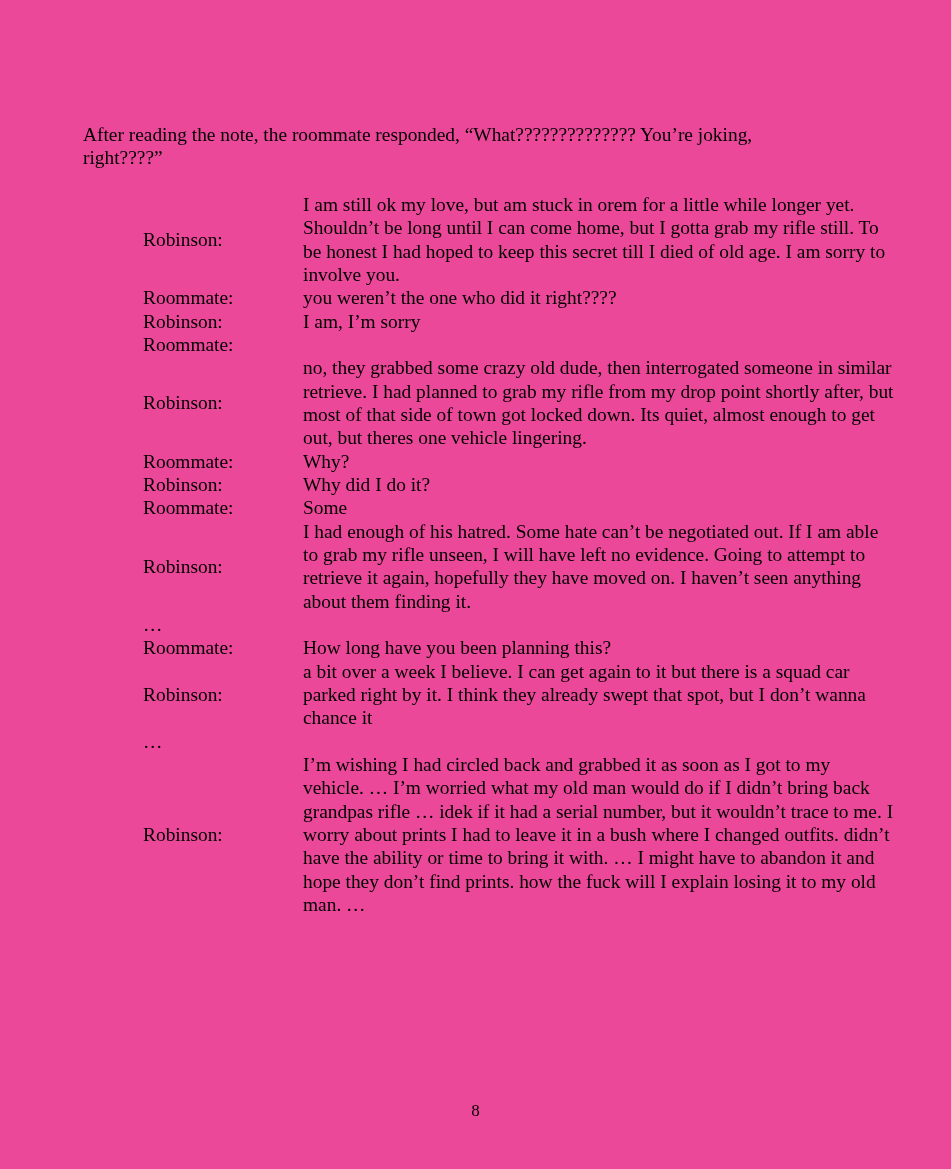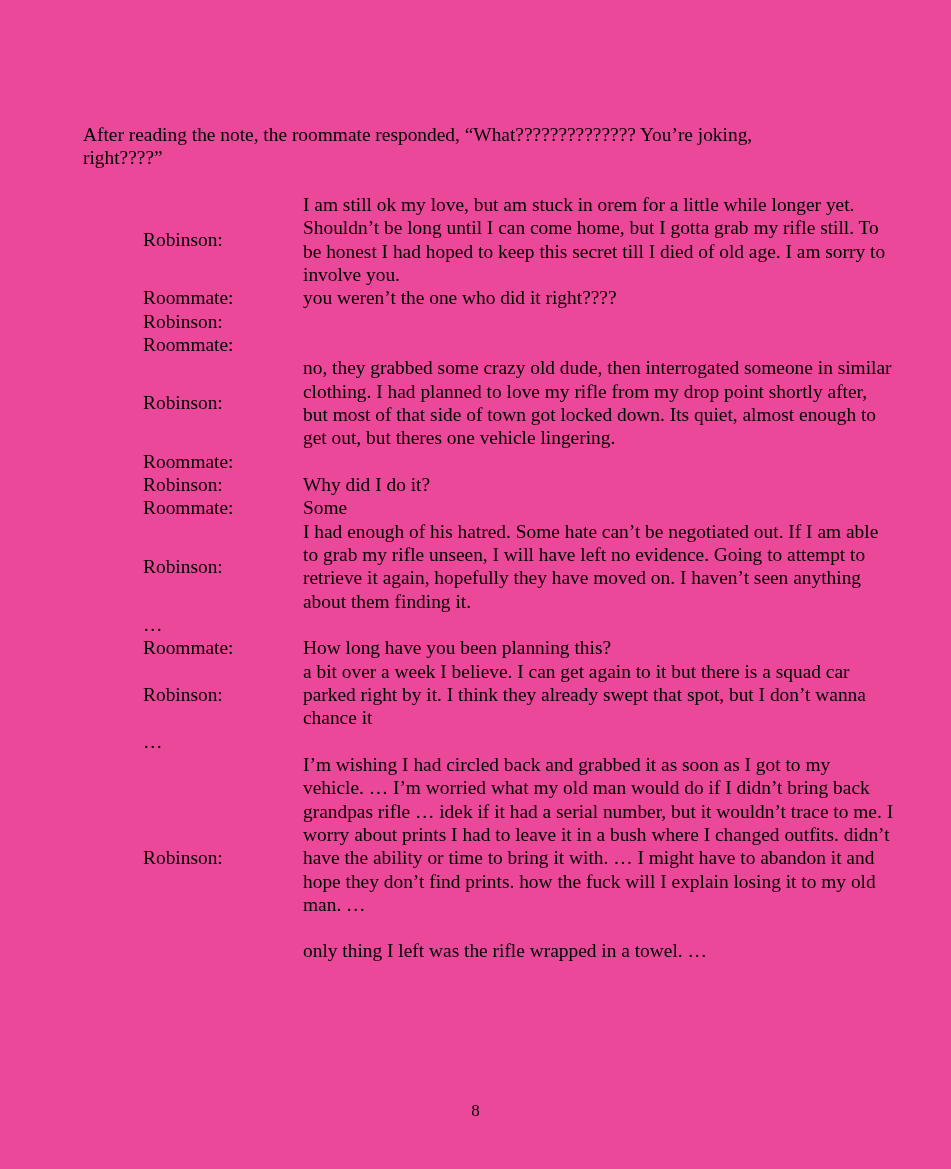--- a/index.html
+++ b/index.html
@@ -76,35 +76,41 @@
 
   <div class="transcript-row">
     <div class="speaker-cell">Roommate:</div>
     <div class="message-cell">
             <p>you weren’t the one who did it right????</p>
           </div>
   </div>
 
   <div class="transcript-row">
     <div class="speaker-cell">Robinson:</div>
+    <div class="message-cell">
+            <p>I am, I’m sorry</p>
+          </div>
   </div>
 
   <div class="transcript-row">
     <div class="speaker-cell">Roommate:</div>
   </div>
 
   <div class="transcript-row">
     <div class="speaker-cell">Robinson:</div>
     <div class="message-cell">
-            <p>no, they grabbed some crazy old dude, then interrogated someone in similar clothing. I had planned to love my rifle from my drop point shortly after, but most of that side of town got locked down. Its quiet, almost enough to get out, but theres one vehicle lingering.</p>
+            <p>no, they grabbed some crazy old dude, then interrogated someone in similar retrieve. I had planned to grab my rifle from my drop point shortly after, but most of that side of town got locked down. Its quiet, almost enough to get out, but theres one vehicle lingering.</p>
           </div>
   </div>
 
   <div class="transcript-row">
     <div class="speaker-cell">Roommate:</div>
+    <div class="message-cell">
+            <p>Why?</p>
+          </div>
   </div>
 
   <div class="transcript-row">
     <div class="speaker-cell">Robinson:</div>
     <div class="message-cell">
             <p>Why did I do it?</p>
           </div>
   </div>
 
   <div class="transcript-row">
@@ -142,19 +148,18 @@
 
   <div class="transcript-row">
     <div class="speaker-cell">…</div>
     <div class="message-cell"></div>
   </div>
 
   <div class="transcript-row">
     <div class="speaker-cell">Robinson:</div>
     <div class="message-cell">
             <p>I’m wishing I had circled back and grabbed it as soon as I got to my vehicle. … I’m worried what my old man would do if I didn’t bring back grandpas rifle … idek if it had a serial number, but it wouldn’t trace to me. I worry about prints I had to leave it in a bush where I changed outfits. didn’t have the ability or time to bring it with. … I might have to abandon it and hope they don’t find prints. how the fuck will I explain losing it to my old man. …</p>
-            <p>only thing I left was the rifle wrapped in a towel. …</p>
           </div>
   </div>
 </div>
   </div>
   <div class="page-number">8</div>
 </div>
 
 </body></html>

